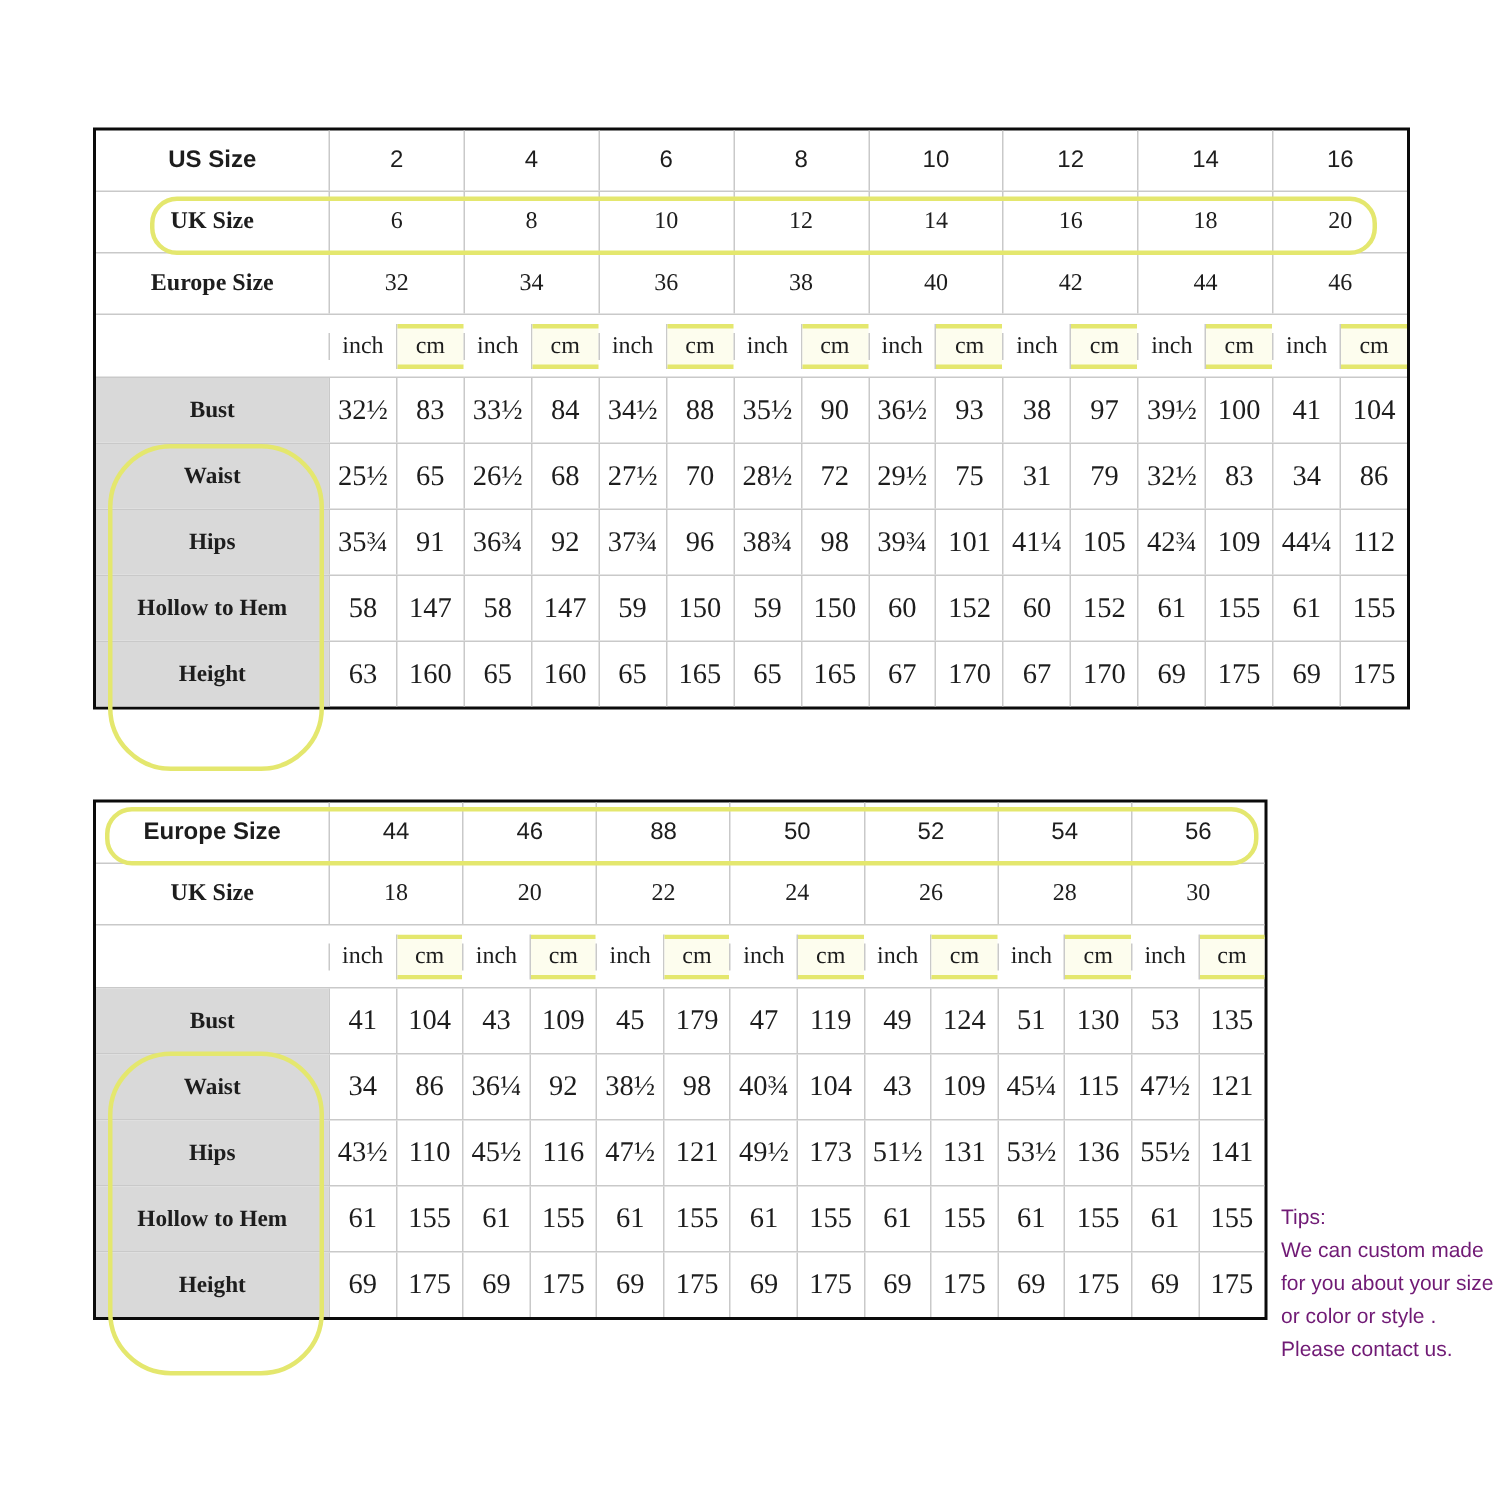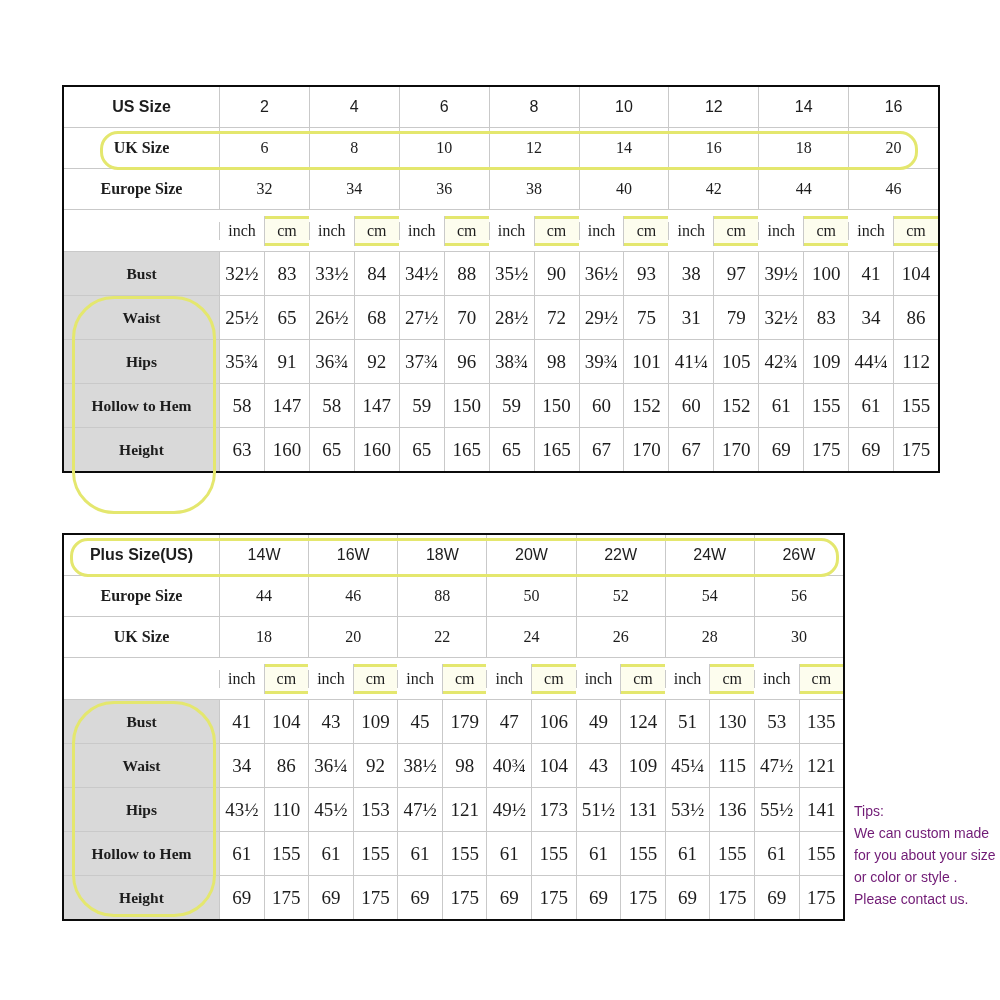--- a/index.html
+++ b/index.html
@@ -205,30 +205,20 @@
         <div class="cell">175</div>
       </div>
     </div>
   <div class="ov" id="ov-us"></div>
   <div class="ov" id="ov-lab1"></div>
 </div>
 
 <div class="size-table" id="plus-table">
   <div id="plus-rows">
       <div class="row r-size">
-        <div class="cell lab">Plus Size(US)</div>
-        <div class="cell">14W</div>
-        <div class="cell">16W</div>
-        <div class="cell">18W</div>
-        <div class="cell">20W</div>
-        <div class="cell">22W</div>
-        <div class="cell">24W</div>
-        <div class="cell">26W</div>
-      </div>
-      <div class="row r-size">
         <div class="cell lab">Europe Size</div>
         <div class="cell">44</div>
         <div class="cell">46</div>
         <div class="cell">88</div>
         <div class="cell">50</div>
         <div class="cell">52</div>
         <div class="cell">54</div>
         <div class="cell">56</div>
       </div>
       <div class="row r-size">
@@ -274,21 +264,21 @@
       </div>
       <div class="row r-meas">
         <div class="cell lab">Bust</div>
         <div class="cell">41</div>
         <div class="cell">104</div>
         <div class="cell">43</div>
         <div class="cell">109</div>
         <div class="cell">45</div>
         <div class="cell">179</div>
         <div class="cell">47</div>
-        <div class="cell">106</div>
+        <div class="cell">119</div>
         <div class="cell">49</div>
         <div class="cell">124</div>
         <div class="cell">51</div>
         <div class="cell">130</div>
         <div class="cell">53</div>
         <div class="cell">135</div>
       </div>
       <div class="row r-meas">
         <div class="cell lab">Waist</div>
         <div class="cell">34</div>
@@ -304,21 +294,21 @@
         <div class="cell">45¼</div>
         <div class="cell">115</div>
         <div class="cell">47½</div>
         <div class="cell">121</div>
       </div>
       <div class="row r-meas">
         <div class="cell lab">Hips</div>
         <div class="cell">43½</div>
         <div class="cell">110</div>
         <div class="cell">45½</div>
-        <div class="cell">153</div>
+        <div class="cell">116</div>
         <div class="cell">47½</div>
         <div class="cell">121</div>
         <div class="cell">49½</div>
         <div class="cell">173</div>
         <div class="cell">51½</div>
         <div class="cell">131</div>
         <div class="cell">53½</div>
         <div class="cell">136</div>
         <div class="cell">55½</div>
         <div class="cell">141</div>

